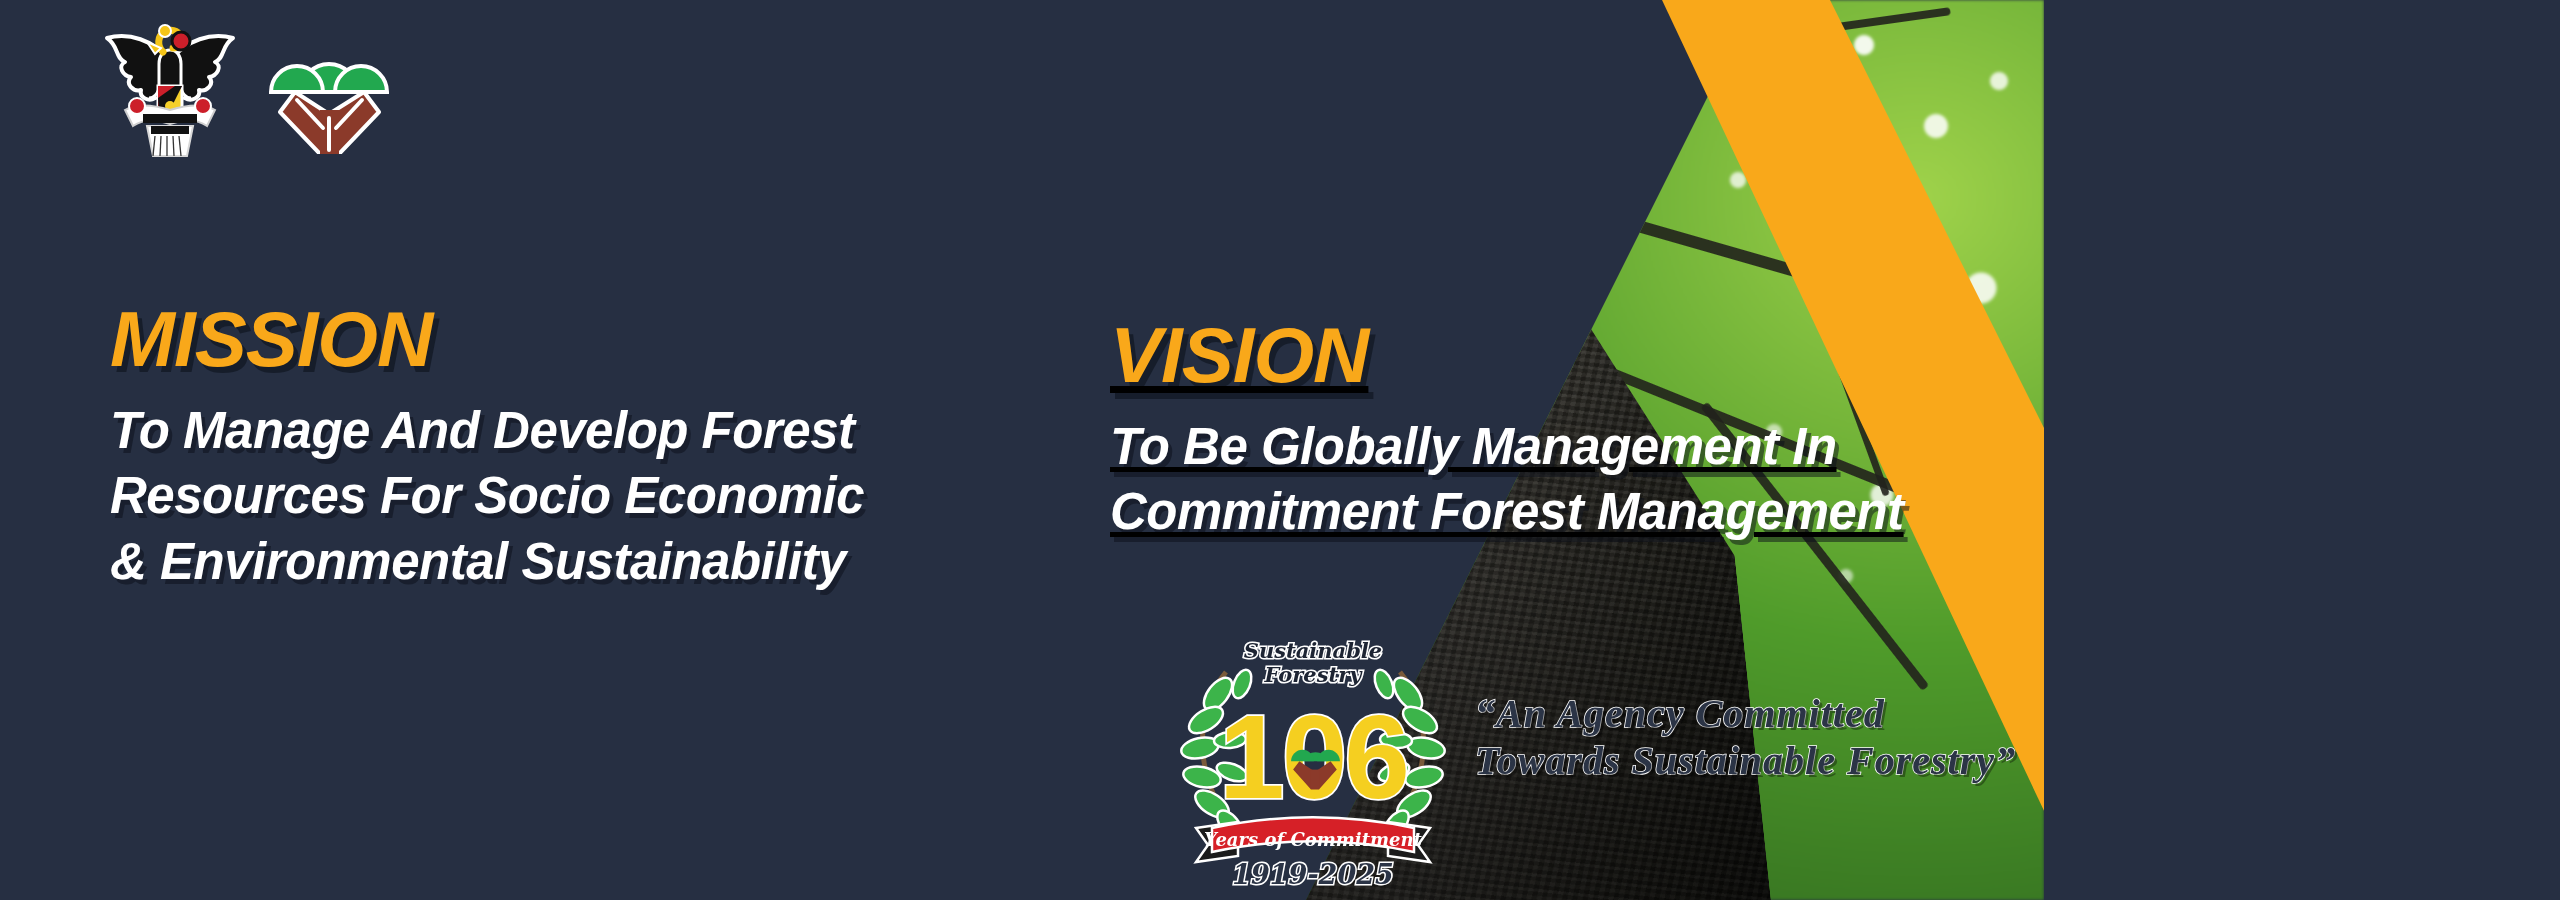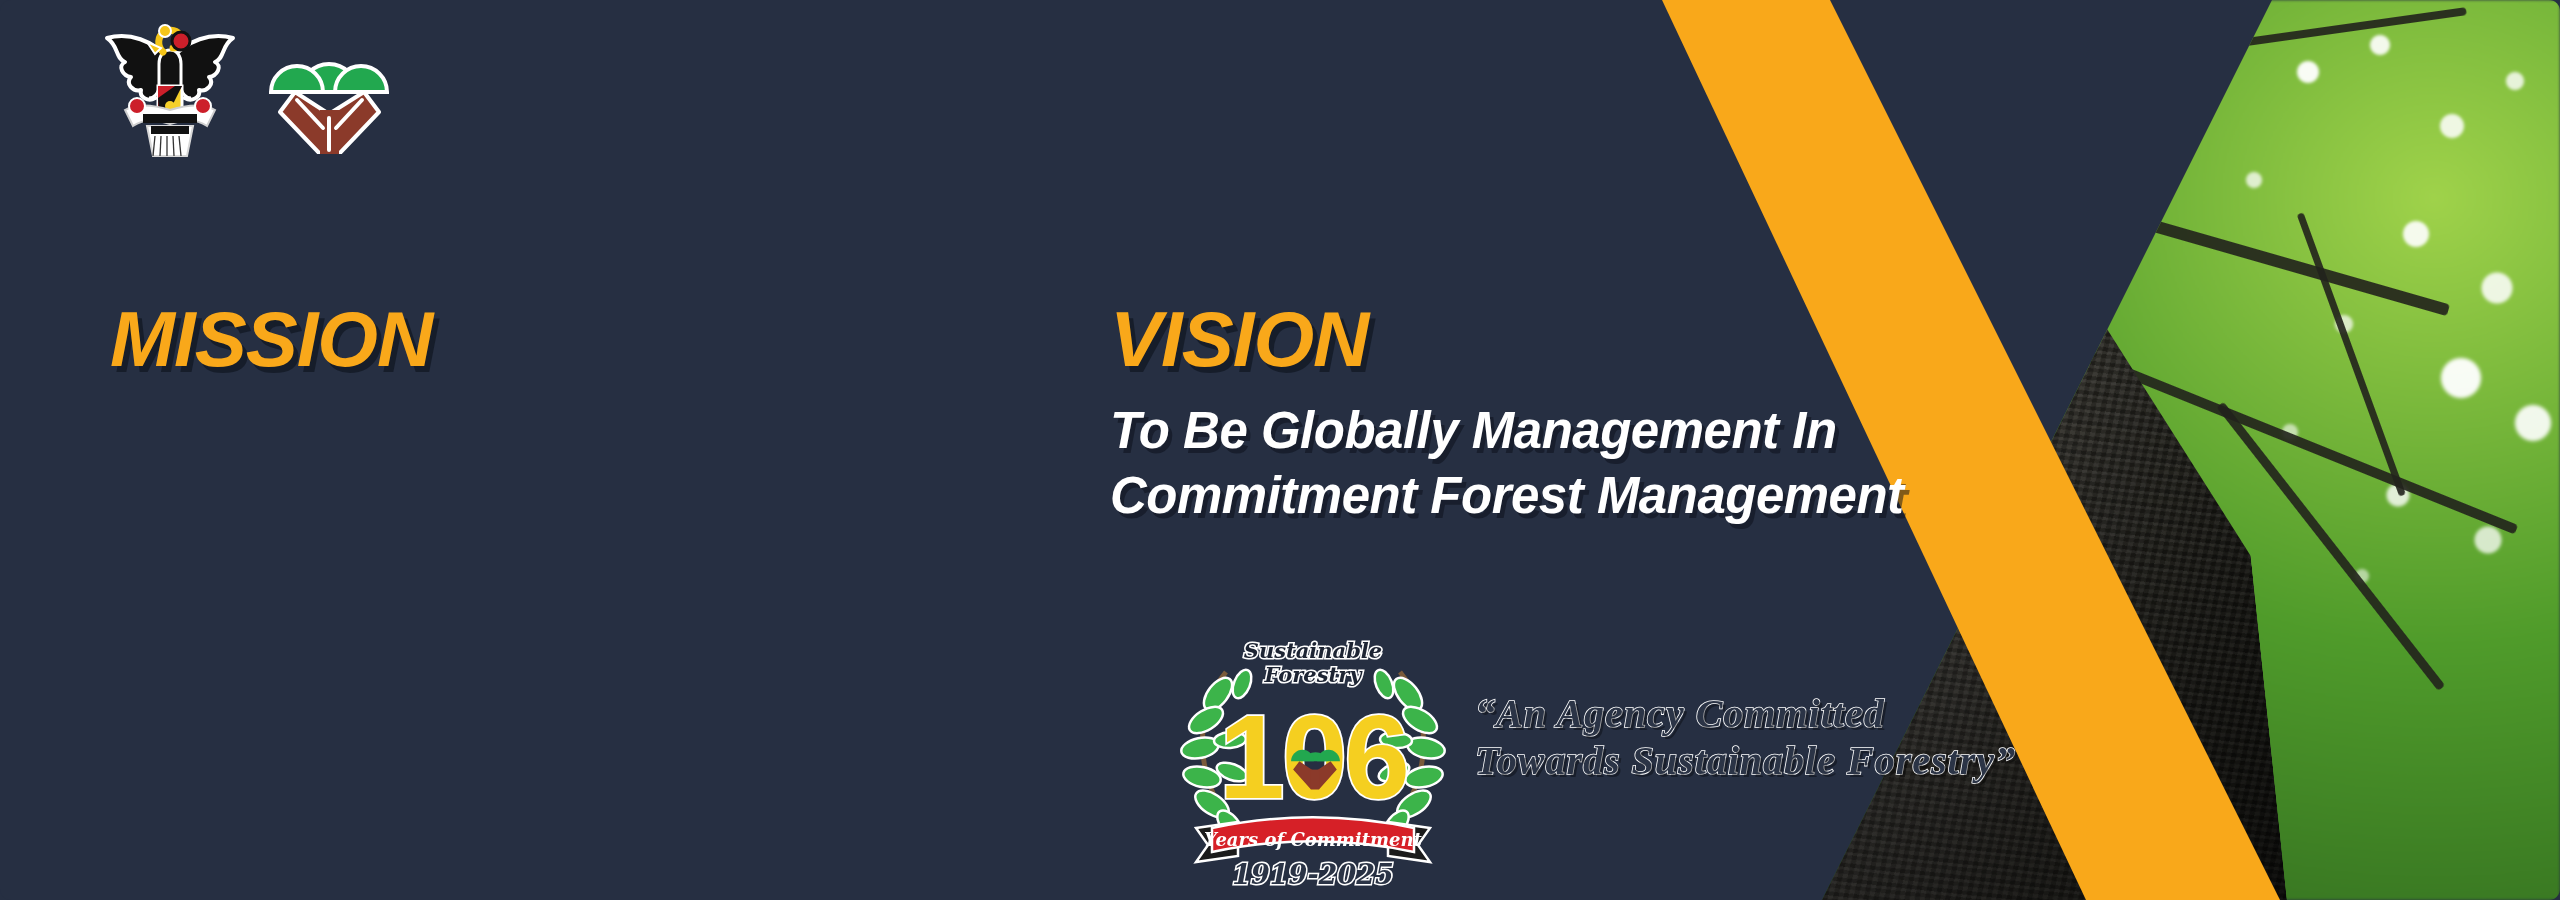--- a/index.html
+++ b/index.html
@@ -4,24 +4,23 @@
 <style>
   * { margin:0; padding:0; box-sizing:border-box; }
   html, body { width:2560px; height:900px; overflow:hidden; }
   body {
     font-family:"Liberation Sans", sans-serif;
     background:#262f42;
   }
 
   #banner {
     position:relative;
-    width:2560px; height:900px;
+    width:2044px; height:900px;
     background:#262f42;
     overflow:hidden;
-    border-radius:11px;
   }
 
   
   #photo-panel {
     position:absolute; top:0; right:0;
     width:900px; height:900px;
     overflow:hidden;
     clip-path: polygon(100% 0, 100% 100%, 18% 100%, 68% 0);
   }
   .canopy {
@@ -86,21 +85,21 @@
     width:2560px; height:900px;
     pointer-events:none;
   }
 
   
   #logo-row { position:absolute; left:95px; top:14px; height:145px; display:flex; align-items:flex-start; gap:22px; }
 
   
   .col { position:absolute; }
   #mission-col { left:110px; top:300px; width:900px; }
-  #vision-col  { left:1110px; top:300px; width:1000px; }
+  #vision-col  { left:1110px; top:316px; width:1000px;text-decoration:underline; }
 
   .kicker {
     font-size:78px;
     font-weight:700;
     font-style:italic;
     color:#f9a81a;
     letter-spacing:-1px;
     line-height:1;
     text-shadow:5px 6px 0 rgba(10,14,24,.55);
     white-space:nowrap;
@@ -205,20 +204,25 @@
         <line x1="62" y1="104" x2="62" y2="136"></line>
       </g>
       <path d="M34 78 A28 28 0 0 1 90 78 Z" fill="#22a84f" stroke="#ffffff" stroke-width="4"></path>
       <path d="M4 78 A26 26 0 0 1 56 78 Z" fill="#22a84f" stroke="#ffffff" stroke-width="4"></path>
       <path d="M68 78 A26 26 0 0 1 120 78 Z" fill="#22a84f" stroke="#ffffff" stroke-width="4"></path>
     </svg>
   </div>
 
   <div class="col" id="mission-col">
     <div class="kicker">MISSION</div>
+    <div class="copy">
+      <div>To Manage And Develop Forest</div>
+      <div>Resources For Socio Economic</div>
+      <div>&amp; Environmental Sustainability</div>
+    </div>
   </div>
 
   <div class="col" id="vision-col">
     <div class="kicker">VISION</div>
     <div class="copy">
       <div>To Be Globally Management In</div>
       <div>Commitment Forest Management</div>
     </div>
   </div>
 

